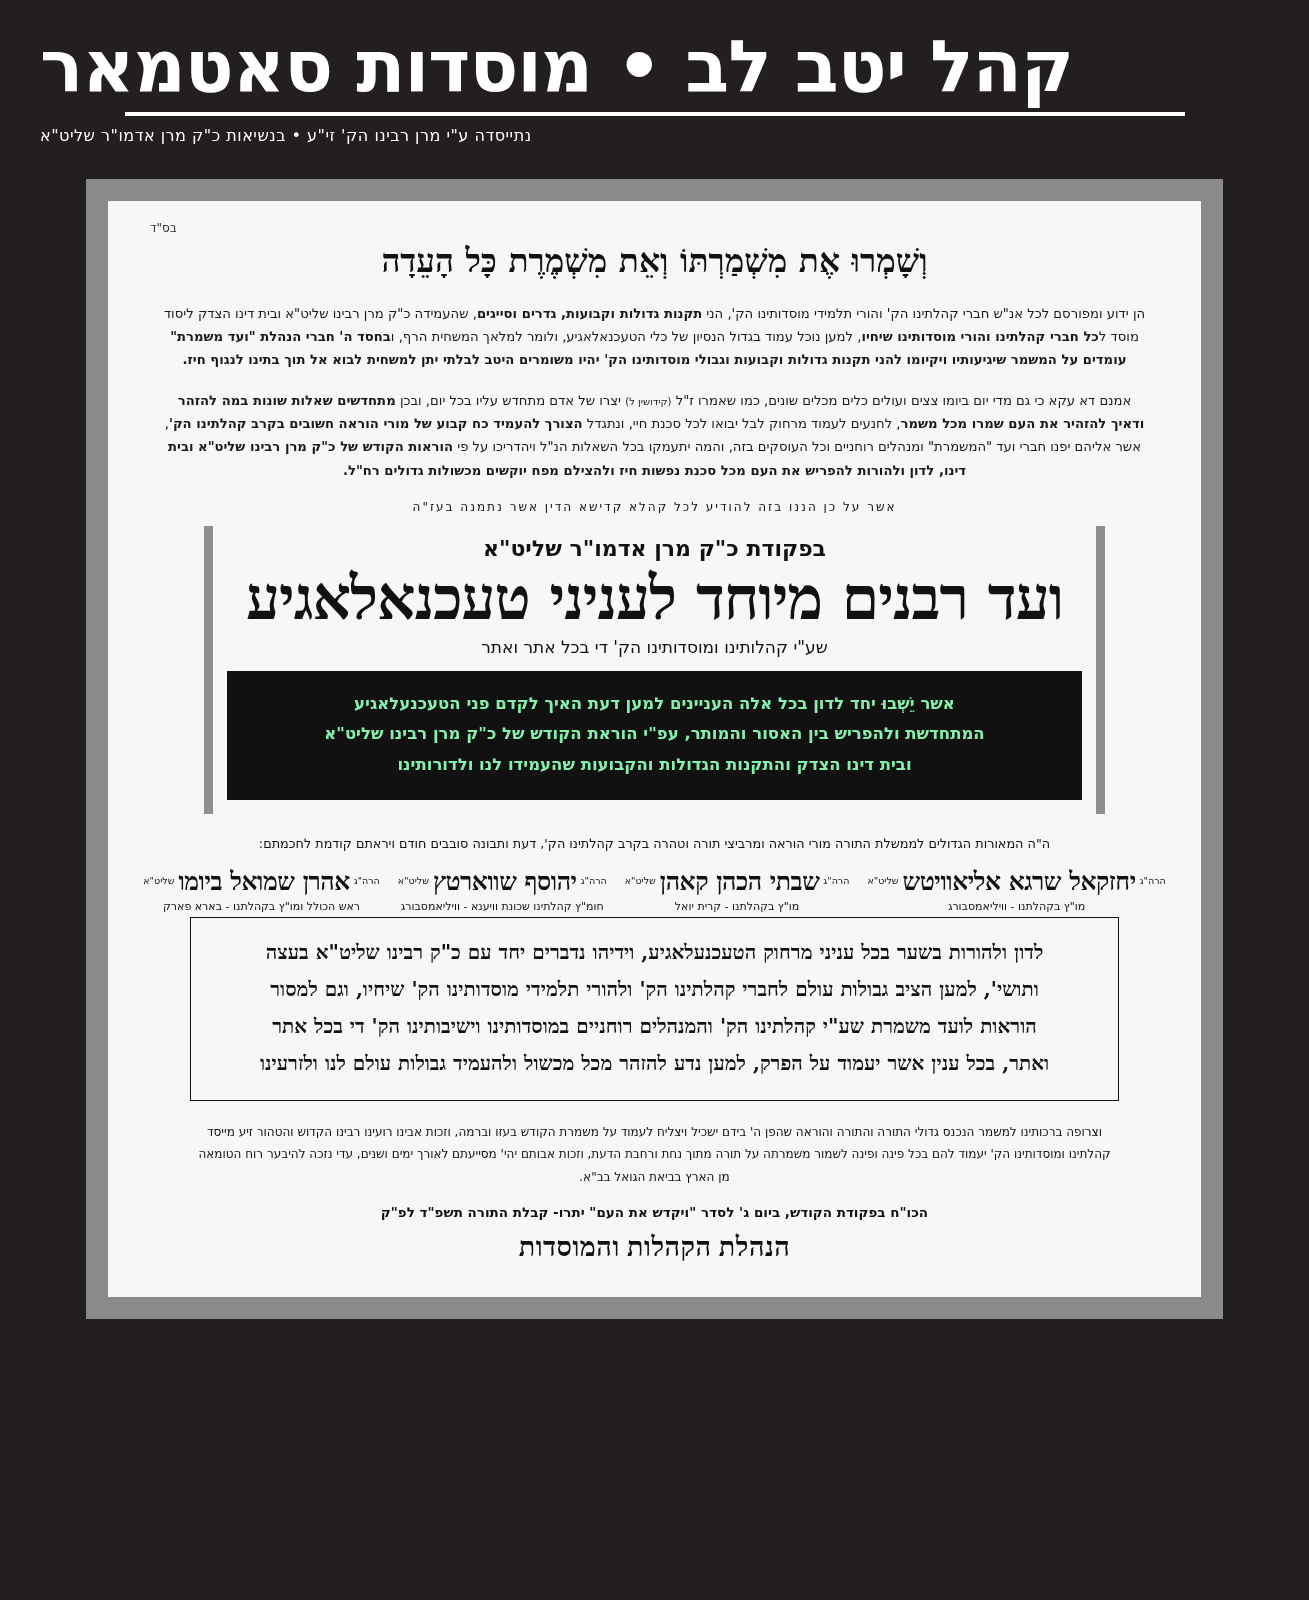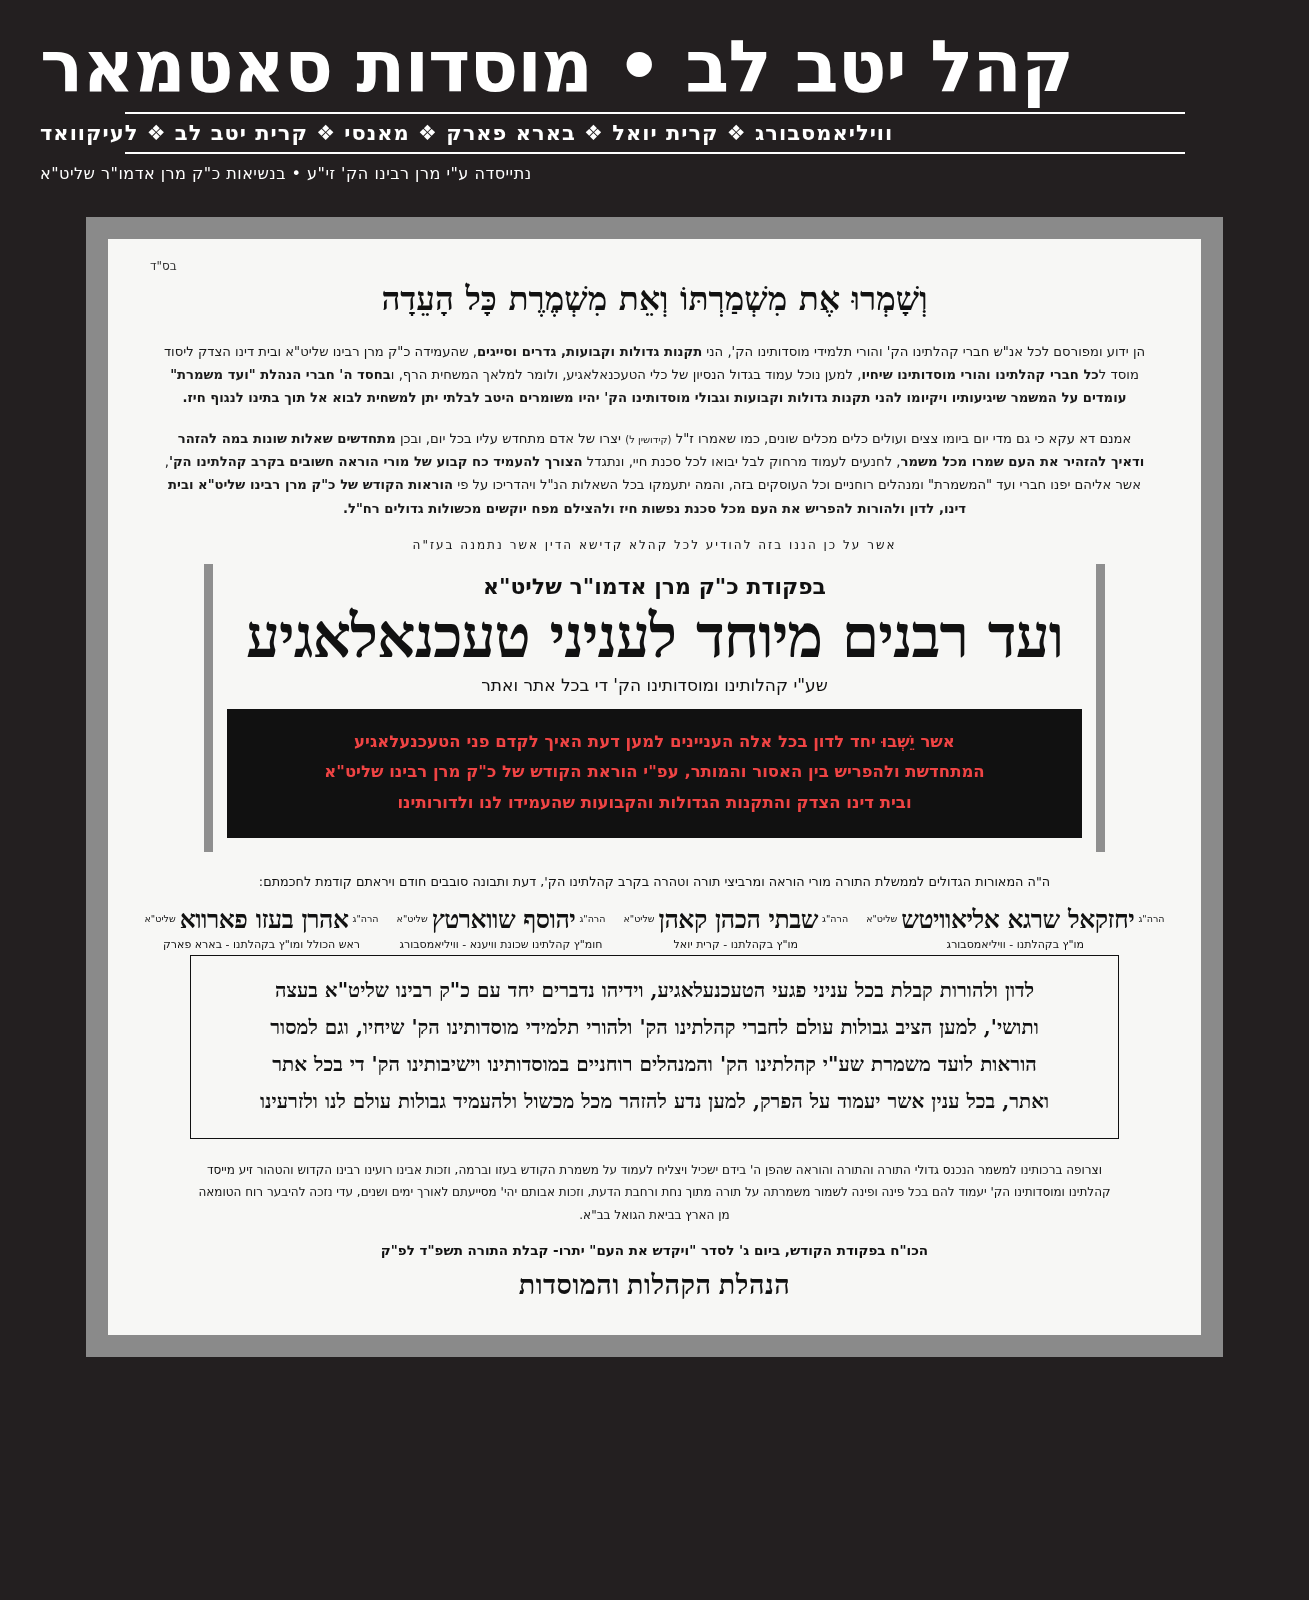--- a/index.html
+++ b/index.html
@@ -144,21 +144,21 @@
   }
   .vaad-sub {
     direction: rtl;
     text-align: center;
     font-family: "DejaVu Sans", sans-serif;
     font-size: 17px;
     margin-bottom: 14px;
   }
   .vaad-dark {
     background: #111111;
-    color: #ef4444;
+    color: #86efac;
     padding: 18px 26px 20px 26px;
     direction: rtl;
     text-align: center;
     font-family: "DejaVu Sans", sans-serif;
     font-weight: bold;
     font-size: 16.5px;
     line-height: 1.85;
   }
 
   
@@ -251,21 +251,20 @@
   }
 </style>
 </head>
 <body>
 
 <div class="page">
 
   <div class="masthead">
     <div class="masthead-title">קהל יטב לב • מוסדות סאטמאר</div>
     <div class="masthead-rule"></div>
-    <div class="masthead-cities">וויליאמסבורג  ❖  קרית יואל  ❖  בארא פארק  ❖  מאנסי  ❖  קרית יטב לב  ❖  לעיקוואד</div>
     <div class="masthead-rule2"></div>
     <div class="masthead-sub">נתייסדה ע"י מרן רבינו הק' זי"ע  •  בנשיאות כ"ק מרן אדמו"ר שליט"א</div>
   </div>
 
   <div class="poster-frame">
     <div class="poster">
 
       <div class="bsd">בס"ד</div>
 
       <div class="headline">וְשָׁמְרוּ אֶת מִשְׁמַרְתּוֹ וְאֵת מִשְׁמֶרֶת כָּל הָעֵדָה</div>
@@ -317,30 +316,30 @@
             <span class="rabbi-prefix">הרה"ג</span>
             <span class="rabbi-name">יהוסף שווארטץ</span>
             <span class="rabbi-suffix">שליט"א</span>
           </div>
           <div class="rabbi-role">חומ"ץ קהלתינו שכונת וויענא - וויליאמסבורג</div>
         </div>
 
         <div class="rabbi">
           <div class="rabbi-name-row">
             <span class="rabbi-prefix">הרה"ג</span>
-            <span class="rabbi-name">אהרן בעזו פארווא</span>
+            <span class="rabbi-name">אהרן שמואל ביומו</span>
             <span class="rabbi-suffix">שליט"א</span>
           </div>
           <div class="rabbi-role">ראש הכולל ומו"ץ בקהלתנו - בארא פארק</div>
         </div>
       </div>
 
 
       <div class="mission-box">
-        <div>לדון ולהורות קבלת בכל עניני פגעי הטעכנעלאגיע, וידיהו נדברים יחד עם כ"ק רבינו שליט"א בעצה</div>
+        <div>לדון ולהורות בשער בכל עניני מרחוק הטעכנעלאגיע, וידיהו נדברים יחד עם כ"ק רבינו שליט"א בעצה</div>
         <div>ותושי', למען הציב גבולות עולם לחברי קהלתינו הק' ולהורי תלמידי מוסדותינו הק' שיחיו, וגם למסור</div>
         <div>הוראות לועד משמרת שע"י קהלתינו הק' והמנהלים רוחניים במוסדותינו וישיבותינו הק' די בכל אתר</div>
         <div>ואתר, בכל ענין אשר יעמוד על הפרק, למען נדע להזהר מכל מכשול ולהעמיד גבולות עולם לנו ולזרעינו</div>
       </div>
 
       <div class="closing">וצרופה ברכותינו למשמר הנכנס גדולי התורה והתורה והוראה שהפן ה' בידם ישכיל ויצליח לעמוד על משמרת הקודש בעזו וברמה, וזכות אבינו רועינו רבינו הקדוש והטהור זיע מייסד קהלתינו ומוסדותינו הק' יעמוד להם בכל פינה ופינה לשמור משמרתה על תורה מתוך נחת ורחבת הדעת, וזכות אבותם יהי' מסייעתם לאורך ימים ושנים, עדי נזכה להיבער רוח הטומאה מן הארץ בביאת הגואל בב"א.</div>
 
       <div class="sign-date">הכו"ח בפקודת הקודש, ביום ג' לסדר "ויקדש את העם" יתרו- קבלת התורה תשפ"ד לפ"ק</div>
       <div class="sign-name">הנהלת הקהלות והמוסדות</div>
 

